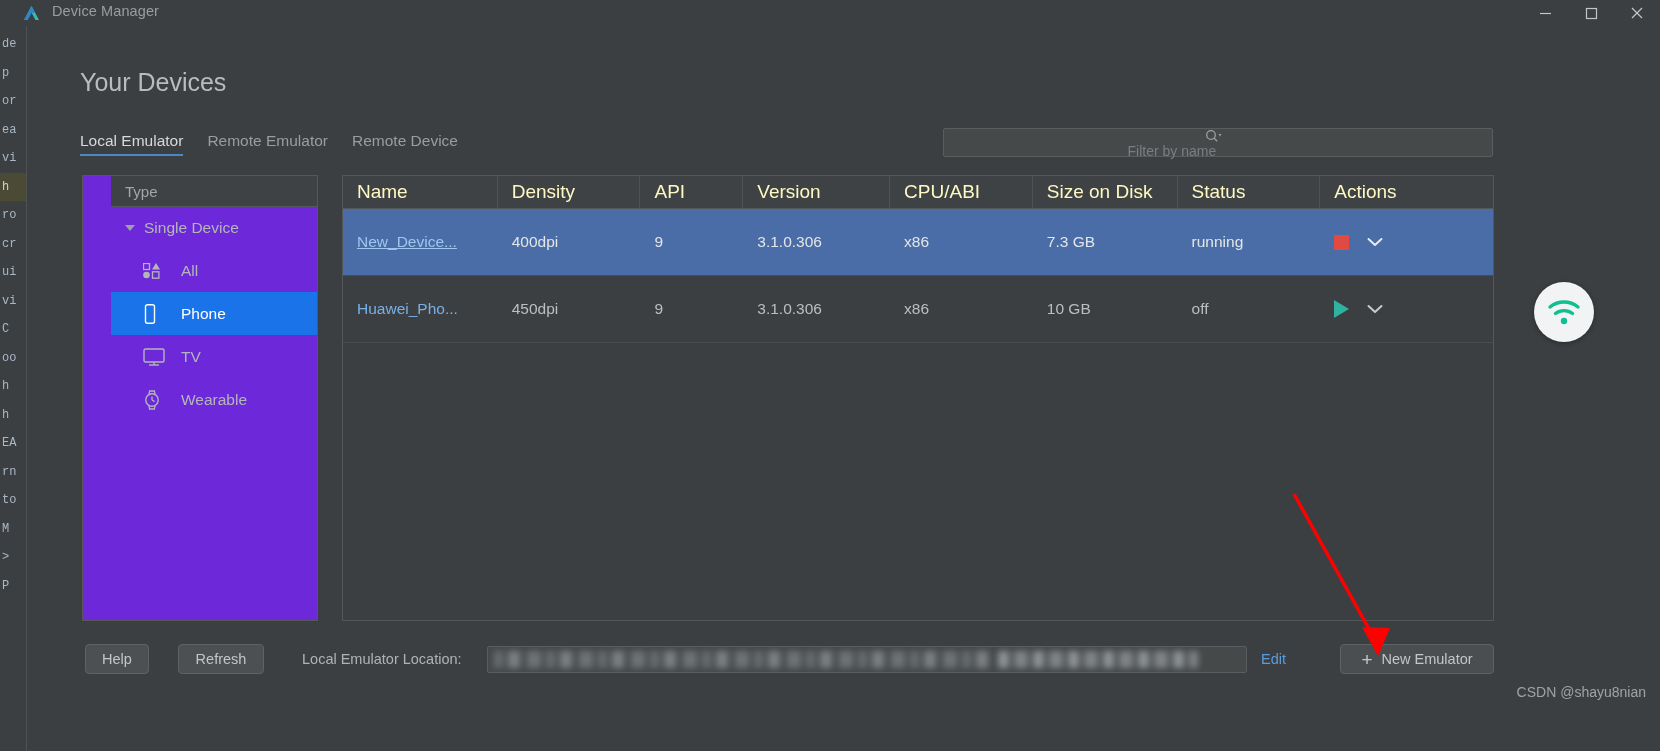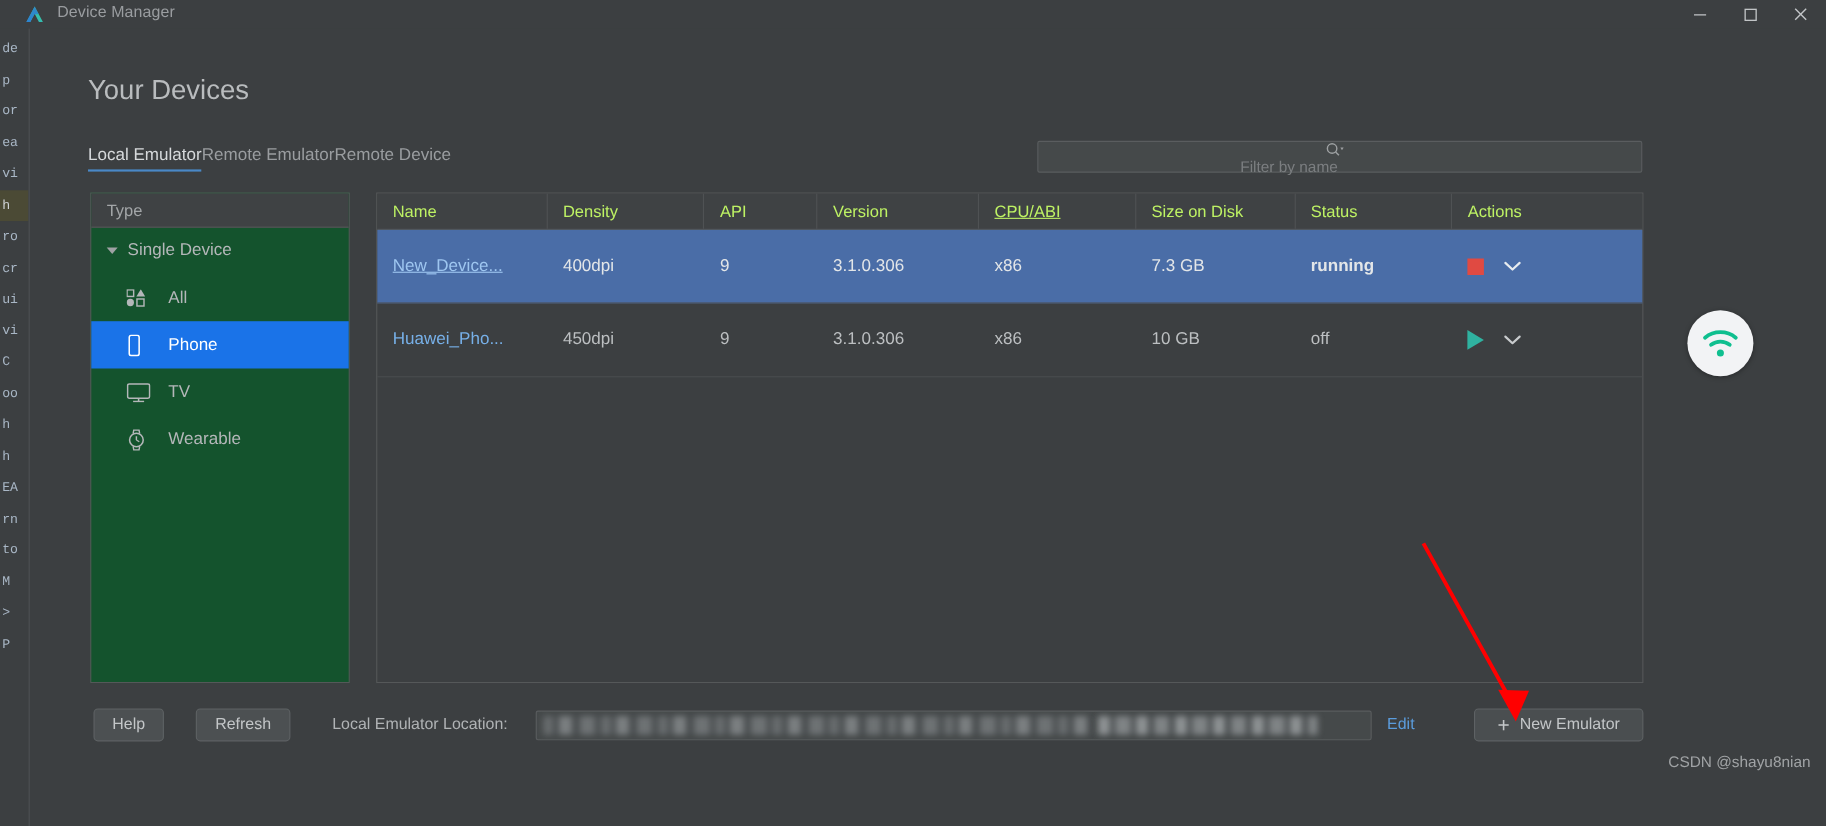--- a/index.html
+++ b/index.html
@@ -37,21 +37,21 @@
   .wbtn { width: 46px; height: 26px; display: flex; align-items: center; justify-content: center; }
   .wbtn svg { display: block; }
 
   
   .page-title {
     position: absolute; left: 80px; top: 68px;
     font-size: 25px; color: #b9bcbe; font-weight: 400;
   }
 
   
-  .tabs { position: absolute; left: 80px; top: 132px; display: flex; align-items: flex-end; }
+  .tabs { position: absolute; left: 80px; top: 132px; display: flex; gap: 24px; align-items: flex-end; }
   .tab { font-size: 15.5px; color: #9a9da0; padding-bottom: 6px; position: relative; }
   .tab.active { color: #d6d9db; }
   .tab.active:after {
     content: ""; position: absolute; left: 0; right: 0; bottom: 0;
     height: 2px; background: #4a88c7;
   }
 
   
   .search {
     position: absolute; left: 943px; top: 128px; width: 550px; height: 29px;
@@ -61,21 +61,21 @@
   .search .mag { display: flex; align-items: center; margin-right: 10px; }
   .search input {
     flex: 1; background: transparent; border: 0; outline: 0;
     color: #bbbbbb; font-size: 14px; font-family: "Liberation Sans", sans-serif;
   }
   .search input::placeholder { color: #7b7e80; }
 
   
   .sidebar {
     position: absolute; left: 82px; top: 175px; width: 236px; height: 446px;
-    border: 1px solid #555859; background: #14532d;
+    border: 1px solid #555859; background: #6d28d9; padding-left: 28px;
   }
   .side-head {
     height: 31px; border-bottom: 1px solid #555859;
     display: flex; align-items: center; padding-left: 14px;
     font-size: 15px; color: #a3a6a8; background: #3f4244;
   }
   .side-group {
     height: 42px; display: flex; align-items: center; padding-left: 14px;
     font-size: 15.5px; color: #b4b7b9;
   }
@@ -90,21 +90,21 @@
   .side-item .lbl { margin-left: 12px; }
 
   
   .table {
     position: absolute; left: 342px; top: 175px; width: 1152px; height: 446px;
     border: 1px solid #555859; background: #3c3f41;
   }
   .thead { display: flex; height: 33px; background: #3f4244; border-bottom: 1px solid #555859; }
   .th {
     display: flex; align-items: center; padding-left: 14px;
-    font-size: 15px; color: #bef264; border-right: 1px solid #4f5254;
+    font-size: 19px; color: #fef9c3; border-right: 1px solid #4f5254;
   }
   .th:last-child { border-right: 0; }
   .trow { display: flex; height: 67px; align-items: center; border-bottom: 1px solid #4a4d4f; }
   .trow.selected { background: #4a6da7; }
   .td { display: flex; align-items: center; padding-left: 14px; font-size: 15.5px; color: #bcbfc1; height: 100%; }
   .namecell a { color: #77b0e8; text-decoration: none; }
   .trow.selected .namecell a { color: #9ec6f0; text-decoration: underline; }
   .trow.selected .td { color: #e3e6e8; }
   .actions { display: flex; align-items: center; gap: 18px; padding-left: 14px; }
   .stop-sq { width: 15px; height: 15px; background: #e04a42; }
@@ -300,36 +300,36 @@
         </div>
       </div>
   </div>
 
   <div class="table">
     <div class="thead" id="thead">
         <div class="th" style="width: 155px;">Name</div>
         <div class="th" style="width: 143px;">Density</div>
         <div class="th" style="width: 103px;">API</div>
         <div class="th" style="width: 147px;">Version</div>
-        <div class="th" style="width: 143px; text-decoration: underline;">CPU/ABI</div>
+        <div class="th" style="width: 143px;">CPU/ABI</div>
         <div class="th" style="width: 145px;">Size on Disk</div>
         <div class="th" style="width: 143px;">Status</div>
         <div class="th" style="width: 173px;">Actions</div>
       </div>
     <div id="tbody">
         <div class="trow selected">
           <div class="td namecell" style="width: 155px;">
             <a href="#">New_Device...</a>
           </div>
           <div class="td" style="width: 143px;">400dpi</div>
           <div class="td" style="width: 103px;">9</div>
           <div class="td" style="width: 147px;">3.1.0.306</div>
           <div class="td" style="width: 143px;">x86</div>
           <div class="td" style="width: 145px;">7.3 GB</div>
-          <div class="td" style="width: 143px; font-weight: bold;">running</div>
+          <div class="td" style="width: 143px;">running</div>
           <div class="actions" style="width: 173px;">
             <span style="display: flex;">
               <span class="stop-sq"></span>
             </span>
             <span class="chev">
               <svg width="16" height="10" viewBox="0 0 16 10">
                 <path d="M1.5 2 L8 8 L14.5 2" fill="none" stroke="#e8ecef" stroke-width="2" stroke-linecap="round" stroke-linejoin="round"></path>
               </svg>
             </span>
           </div>

